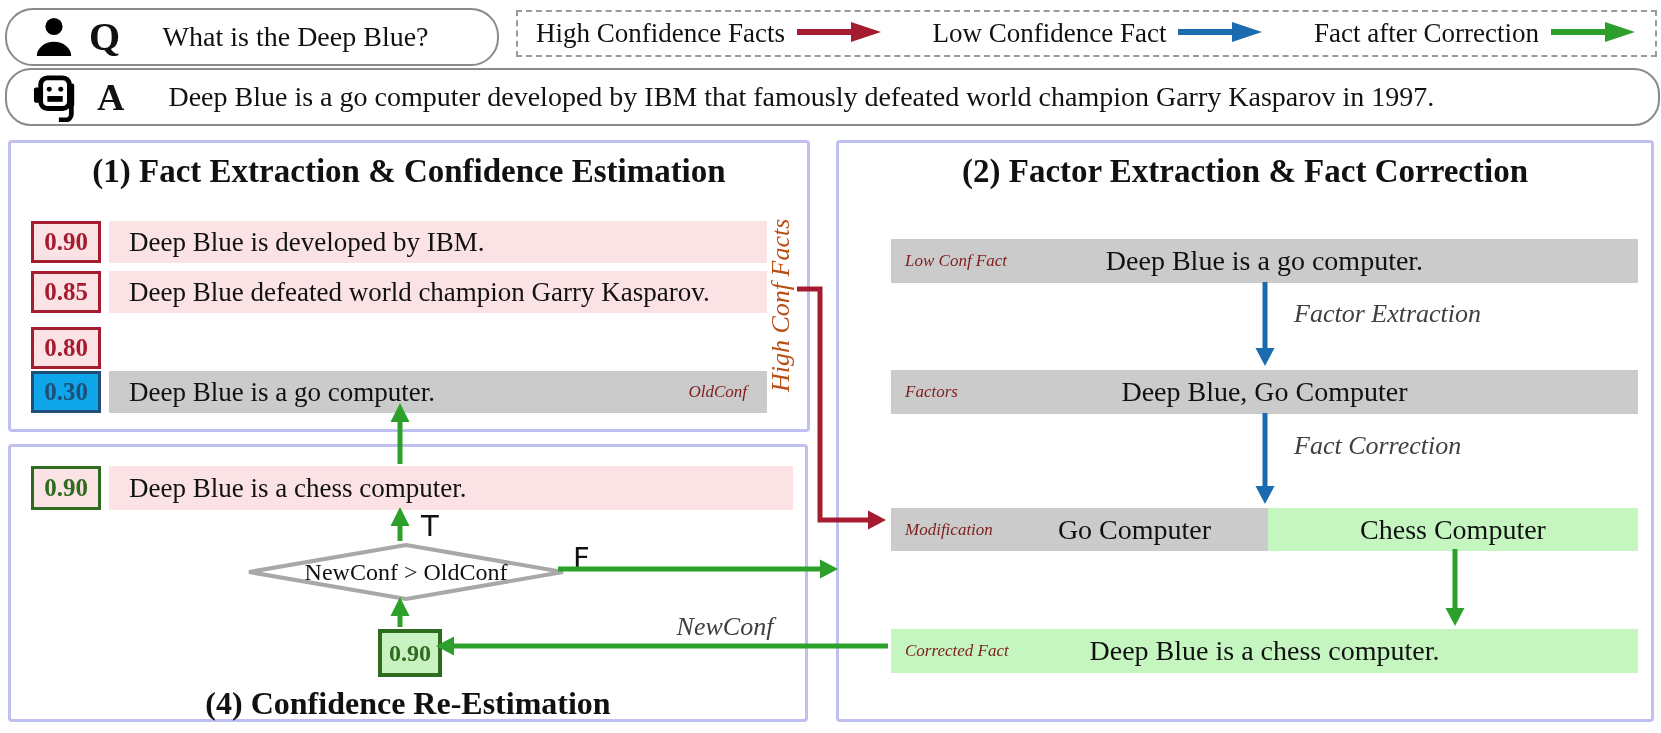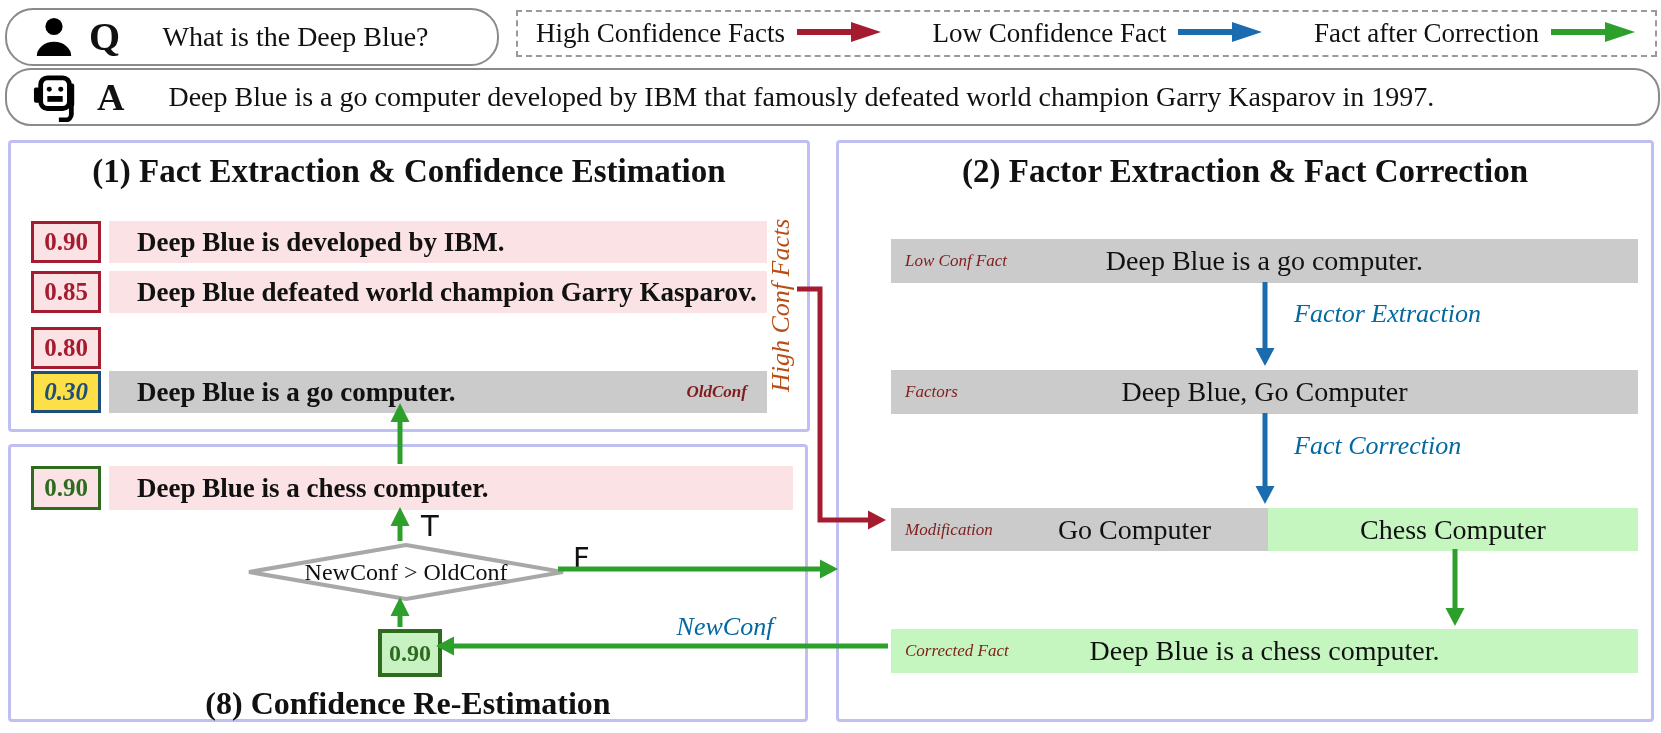--- a/index.html
+++ b/index.html
@@ -12,35 +12,35 @@
   .legend{position:absolute;left:516px;top:10px;width:1141px;height:47px;
           border:2px dashed #9a9a9a;display:flex;align-items:center;
           justify-content:space-between;padding:0 18px;box-sizing:border-box;}
   .legend-item{display:flex;align-items:center;gap:10px;}
   .legend-label{font-size:27px;white-space:nowrap;}
   .panel{position:absolute;border:3px solid #bfbff2;border-radius:4px;background:#fff;box-sizing:border-box;}
   .panel-title{position:absolute;left:0;right:0;text-align:center;font-weight:bold;font-size:33px;white-space:nowrap;}
   .fact-row{position:absolute;display:flex;align-items:stretch;height:42px;}
   .score-box{width:70px;min-width:70px;display:flex;align-items:center;justify-content:center;
              font-weight:bold;font-size:25px;box-sizing:border-box;margin-right:8px;}
-  .row-bg{flex:1;display:flex;align-items:center;font-size:27px;padding-left:28px;white-space:nowrap;font-weight:bold;}
+  .row-bg{flex:1;display:flex;align-items:center;font-size:27px;padding-left:20px;white-space:nowrap;}
   .pink{background:#fbe3e5;}
   .gray{background:#cbcbcb;}
   .lgreen{background:#c5f6c0;}
   .score-high{border:3.5px solid #a51c30;color:#a51c30;background:#fbe3e5;}
-  .score-low{border:3.5px solid #1f4e79;color:#1f4e79;background:#fde047;font-style:italic;}
+  .score-low{border:3.5px solid #1f4e79;color:#1f4e79;background:#0ea5e9;}
   .score-new{border:3.5px solid #2f6b1f;color:#2f6b1f;background:#fbe3e5;}
   .olabel{font-style:italic;color:#7f1d1d;font-size:17px;white-space:nowrap;text-align:center;}
   .side-label{position:absolute;left:766px;top:196px;width:42px;height:218px;
               writing-mode:vertical-rl;transform:rotate(180deg);
               font-style:italic;color:#b84e14;font-size:26px;text-align:center;white-space:nowrap;}
   .p2row{position:absolute;left:52px;width:747px;height:44px;display:flex;align-items:center;}
   .p2row .main{position:absolute;left:0;right:0;text-align:center;font-size:28px;white-space:nowrap;}
   .p2row .lab{position:relative;z-index:2;margin-left:14px;}
-  .arrow-note{position:absolute;font-style:italic;color:#0369a1;font-size:26px;white-space:nowrap;}
+  .arrow-note{position:absolute;font-style:italic;color:#404040;font-size:26px;white-space:nowrap;}
   .diamond-wrap{position:absolute;left:234px;top:96px;width:322px;height:58px;}
   .diamond-wrap .dtext{position:absolute;left:0;right:0;top:0;bottom:0;display:flex;
                        align-items:center;justify-content:center;font-size:24px;}
   .branch{position:absolute;font-family:"DejaVu Sans", sans-serif;font-size:29px;color:#111;}
   .newconf-box{position:absolute;left:367px;top:182px;width:56px;height:40px;
                border:4px solid #2f6b1f;background:#c9f2c3;display:flex;align-items:center;
                justify-content:center;font-weight:bold;font-size:24px;color:#2f6b1f;box-sizing:content-box;}
   .overlay{position:absolute;left:0;top:0;pointer-events:none;}
   .icon-slot{display:flex;align-items:center;justify-content:center;}
 </style>
@@ -142,21 +142,21 @@
 
     <div class="diamond-wrap">
       <svg width="322" height="58" viewBox="0 0 322 58">
         <polygon points="161,2 318,29 161,56 4,29" fill="#ffffff" stroke="#a8a8a8" stroke-width="4"></polygon>
       </svg>
       <div class="dtext">NewConf &gt; OldConf</div>
     </div>
 
     <div class="newconf-box">0.90</div>
 
-    <div class="panel-title" style="top:238px;font-size:32px;">(8) Confidence Re-Estimation</div>
+    <div class="panel-title" style="top:238px;font-size:32px;">(4) Confidence Re-Estimation</div>
   </div>
 
   <div class="arrow-note" style="left:655px;top:612px;width:140px;text-align:center;">NewConf</div>
 
   <div class="panel" style="left:836px;top:140px;width:818px;height:582px;">
     <div class="panel-title" style="top:10px;">(2) Factor Extraction &amp; Fact Correction</div>
 
     <div class="p2row gray" style="top:96px;">
       <span class="main">Deep Blue is a go computer.</span>
       <span class="olabel lab">Low Conf Fact</span>

